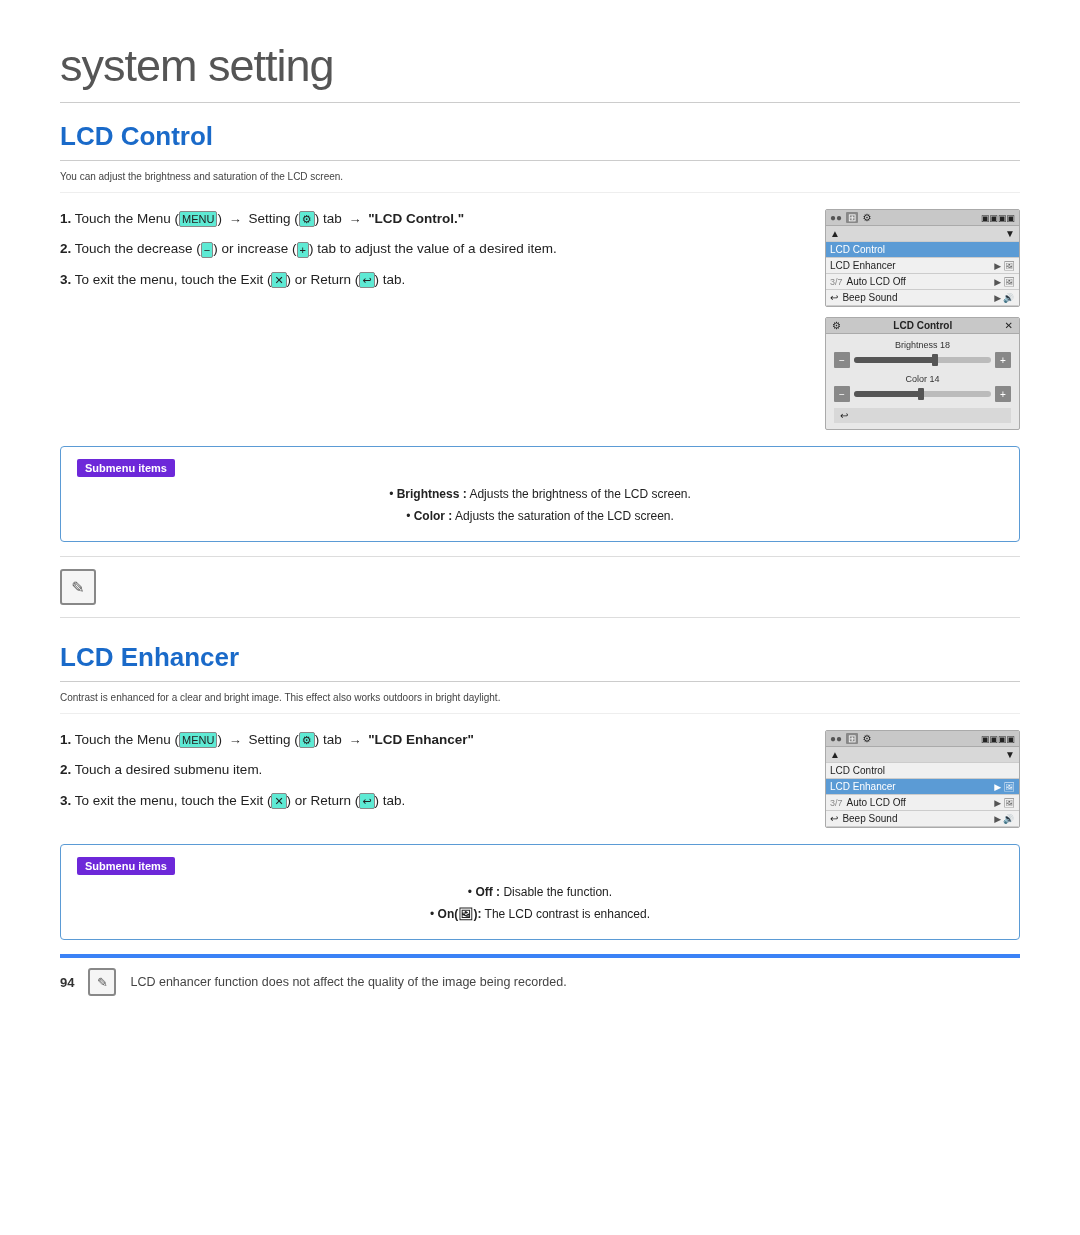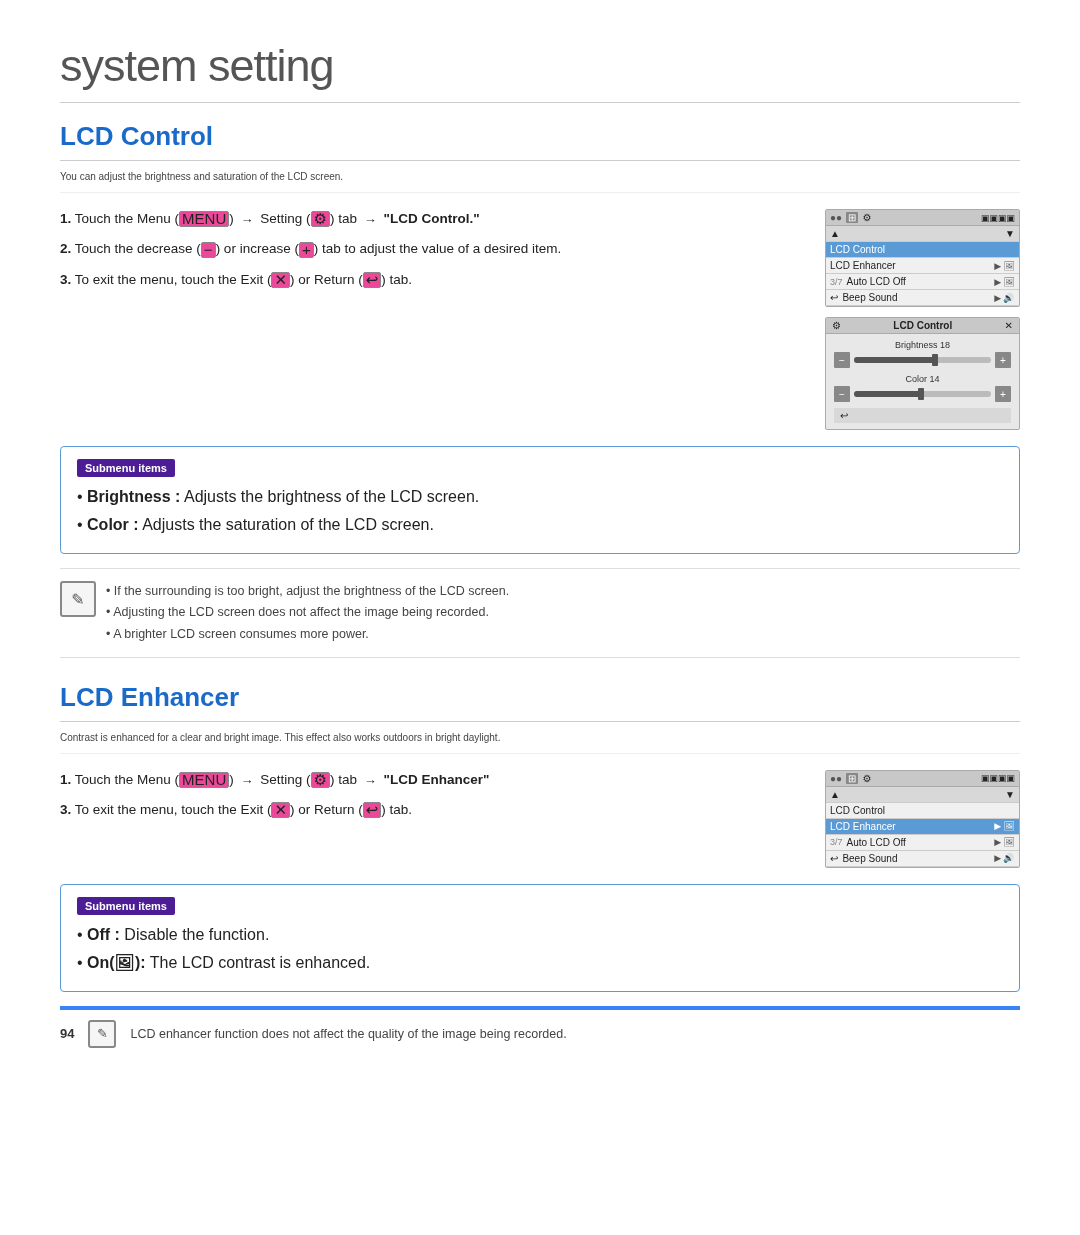--- a/index.html
+++ b/index.html
@@ -220,34 +220,35 @@
     
     .submenu-box {
       border: 1px solid #5b9bd5;
       border-radius: 4px;
       padding: 12px 16px;
       margin-bottom: 14px;
       background: #fff;
     }
 
     .submenu-title {
-      background: #4c1d95;
+      background: #6d28d9;
       color: #fff;
       font-size: 11px;
       font-weight: bold;
       padding: 3px 8px;
       border-radius: 2px;
       display: inline-block;
       margin-bottom: 8px;
     }
 
     .submenu-item {
-      font-size: 16px;
+      font-size: 12px;
       margin-bottom: 4px;
       line-height: 1.5;
+      text-align: center;
     }
 
     
     .note-box {
       display: flex;
       gap: 10px;
       align-items: flex-start;
       border-top: 1px solid #ddd;
       border-bottom: 1px solid #ddd;
       padding: 12px 0;
@@ -293,22 +294,22 @@
       font-size: 12.5px;
       color: #444;
     }
 
     
     .inline-icon {
       display: inline-block;
       border: 1px solid #888;
       border-radius: 2px;
       padding: 0 2px;
-      font-size: 15px;
-      background: #ec4899;
+      font-size: 11px;
+      background: #5eead4;
       vertical-align: middle;
       line-height: 14px;
     }
 
     .arrow {
       display: inline-block;
       font-size: 13px;
       margin: 0 3px;
     }
   </style>
@@ -429,44 +430,43 @@
     <div class="submenu-item">
       • <strong>Brightness :</strong> Adjusts the brightness of the LCD screen.
     </div>
     <div class="submenu-item">
       • <strong>Color :</strong> Adjusts the saturation of the LCD screen.
     </div>
   </div>
 
   <div class="note-box">
     <div class="note-icon">✎</div>
-    <div class="note-text">
-      • If the surrounding is too bright, adjust the brightness of the LCD screen.<br>
-      • Adjusting the LCD screen does not affect the image being recorded.<br>
-      • A brighter LCD screen consumes more power.
-    </div>
   </div>
 </div>
 
 <div>
   <div class="section-title">LCD Enhancer</div>
   <div class="section-desc">Contrast is enhanced for a clear and bright image. This effect also works outdoors in bright daylight.</div>
 
   <div class="section-content">
     <div class="steps-area">
 
       <div class="step">
         <span class="step-num">1.</span>
         Touch the Menu (<span class="inline-icon">MENU</span>)
         <span class="arrow">→</span>
         Setting (<span class="inline-icon">⚙</span>) tab
         <span class="arrow">→</span>
         <strong>"LCD Enhancer"</strong>
       </div>
 
+      <div class="step">
+        <span class="step-num">2.</span>
+        Touch a desired submenu item.
+      </div>
 
       <div class="step">
         <span class="step-num">3.</span>
         To exit the menu, touch the Exit (<span class="inline-icon">✕</span>)
         or Return (<span class="inline-icon">↩</span>) tab.
       </div>
     </div>
 
     <div class="ui-screenshots">
 

